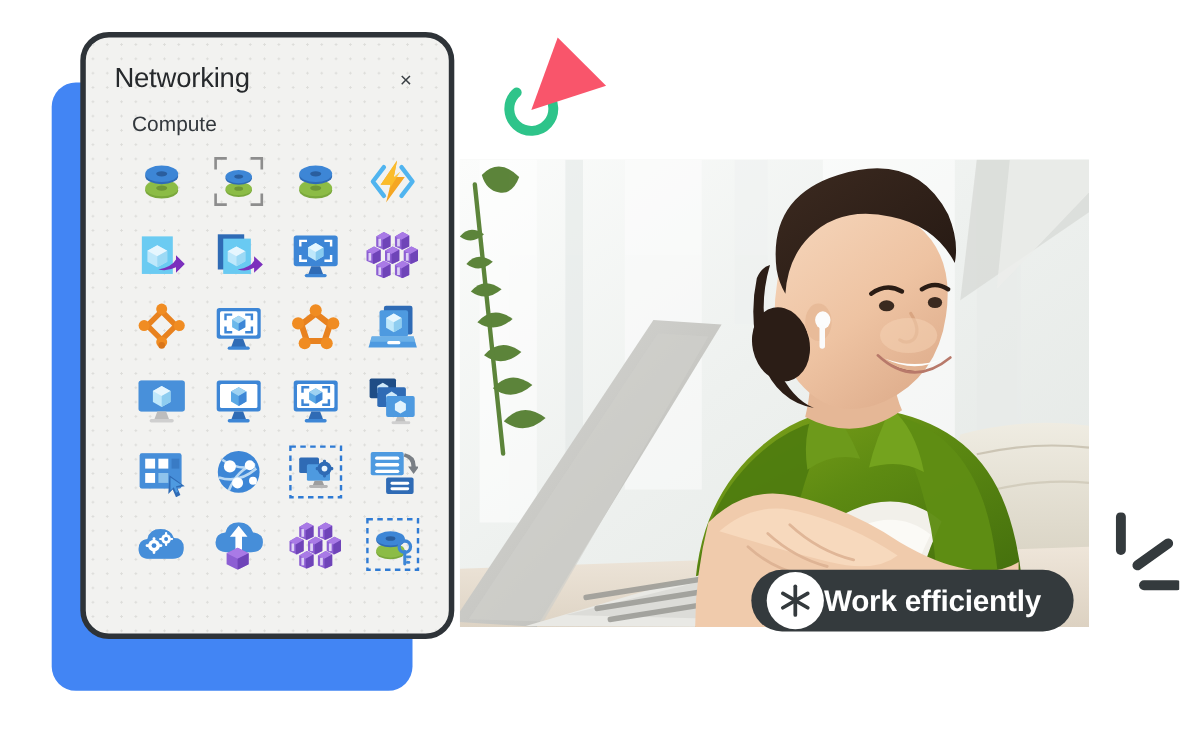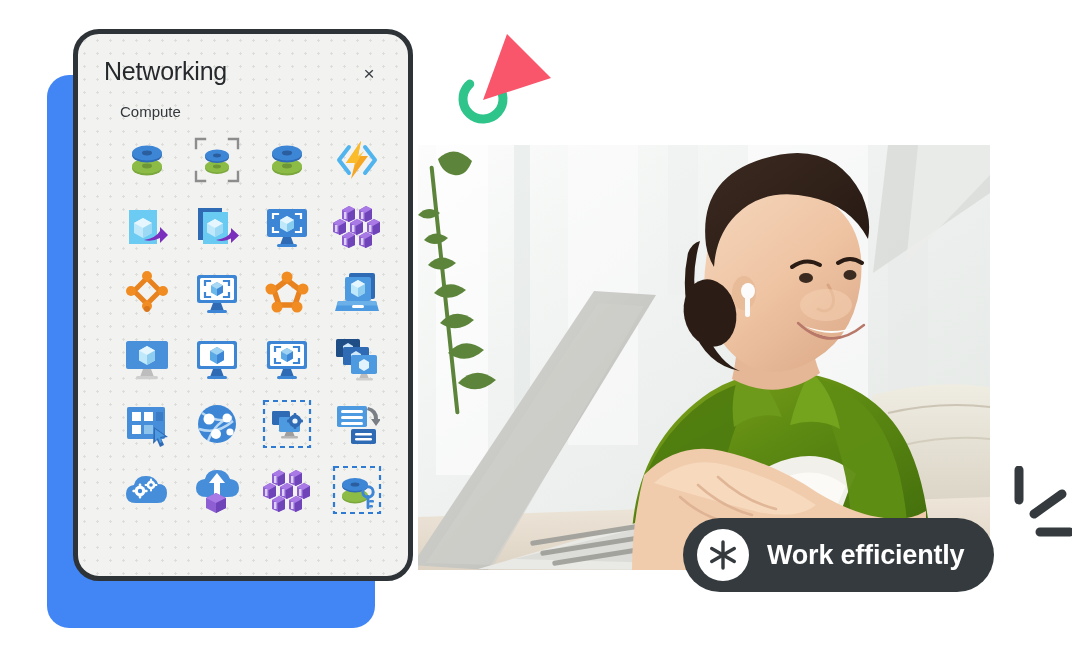--- a/index.html
+++ b/index.html
@@ -50,21 +50,21 @@
     line-height: 1.1;
   }
   .close-btn {
     width: 26px; height: 26px; margin-top: 3px;
     display: flex; align-items: center; justify-content: center;
     font-size: 19px; color: #3b4045; cursor: pointer;
     background: none; border: none; font-family: "Liberation Sans", sans-serif;
   }
   .section-label {
     margin-top: 16px; margin-left: 16px;
-    font-size: 15px; color: #33383d; font-weight: 400;
+    font-size: 19px; color: #33383d; font-weight: 400;
   }
 
   
   .icon-grid {
     margin-top: 14px; margin-left: 8px;
     display: grid; grid-template-columns: repeat(4, 1fr);
     row-gap: 15px; column-gap: 0;
     width: 280px;
   }
   .icon-cell {
@@ -74,22 +74,22 @@
   }
   .icon-cell svg { display: block; }
 
   
   .deco-cursor { position: absolute; left: 455px; top: 28px; width: 110px; height: 100px; }
   .deco-lines  { position: absolute; left: 1008px; top: 466px; width: 64px; height: 72px; }
 
   
   .badge {
     position: absolute; left: 683px; top: 518px;
-    height: 74px; padding: 0 30px 0 14px;
-    display: flex; align-items: center; gap: 18px;
+    height: 56px; padding: 0 30px 0 14px;
+    display: flex; align-items: center; 
     background: #343a3d; border-radius: 37px;
   }
   .badge-mark {
     width: 52px; height: 52px; border-radius: 50%;
     background: #ffffff;
     display: flex; align-items: center; justify-content: center;
     flex: 0 0 auto;
   }
   .badge-text {
     color: #ffffff; font-size: 27px; font-weight: 700; letter-spacing: -.2px;

